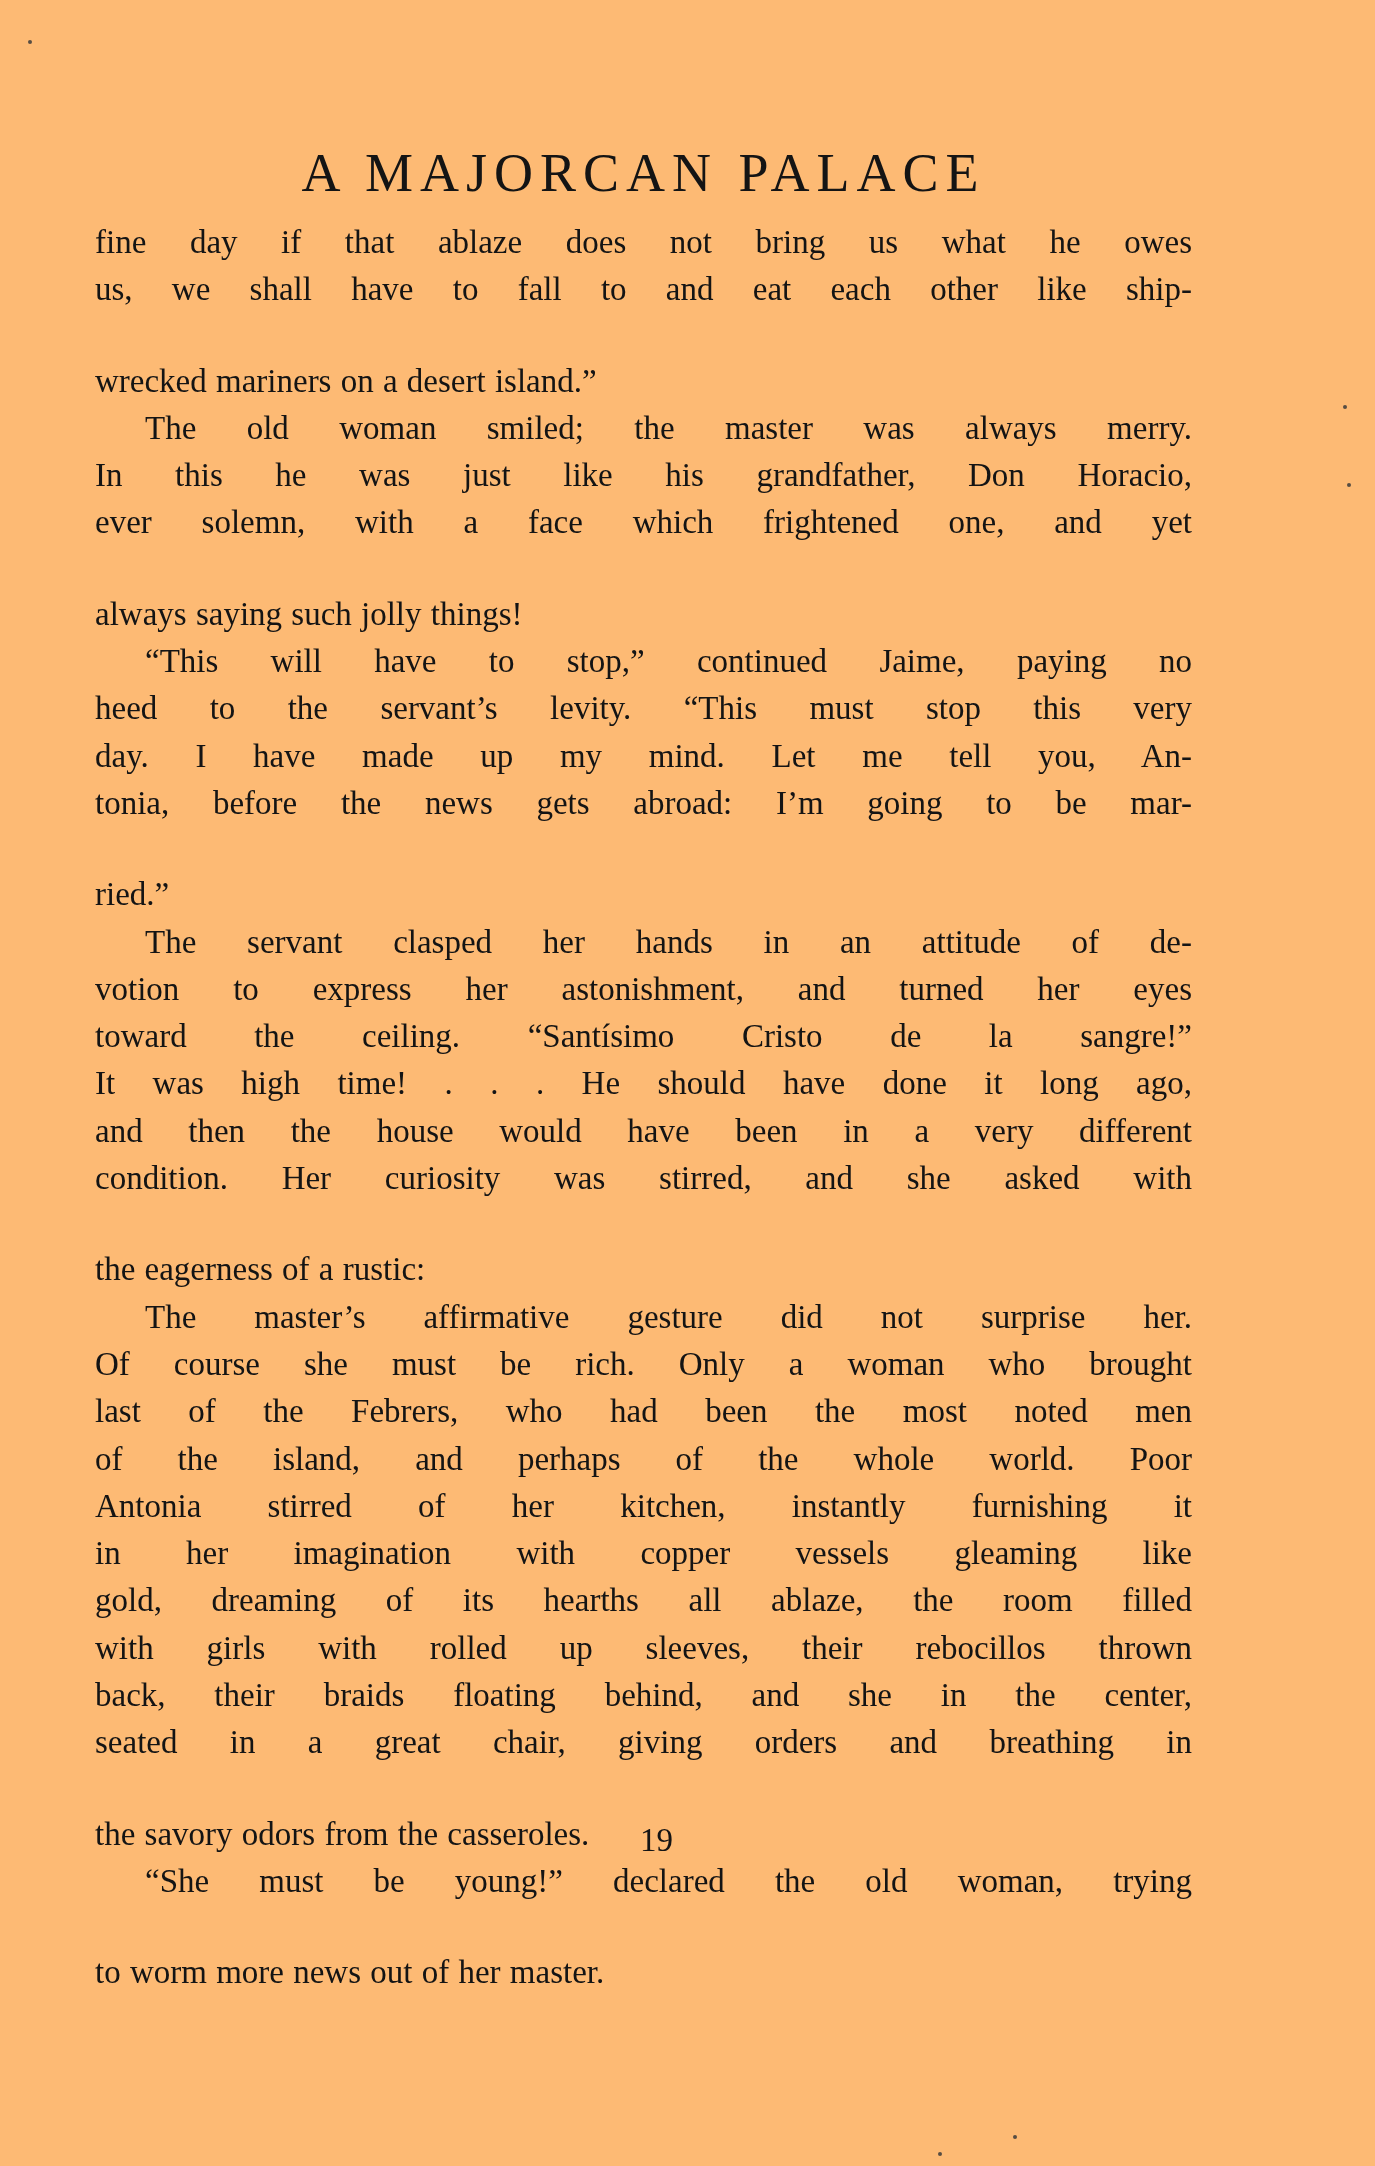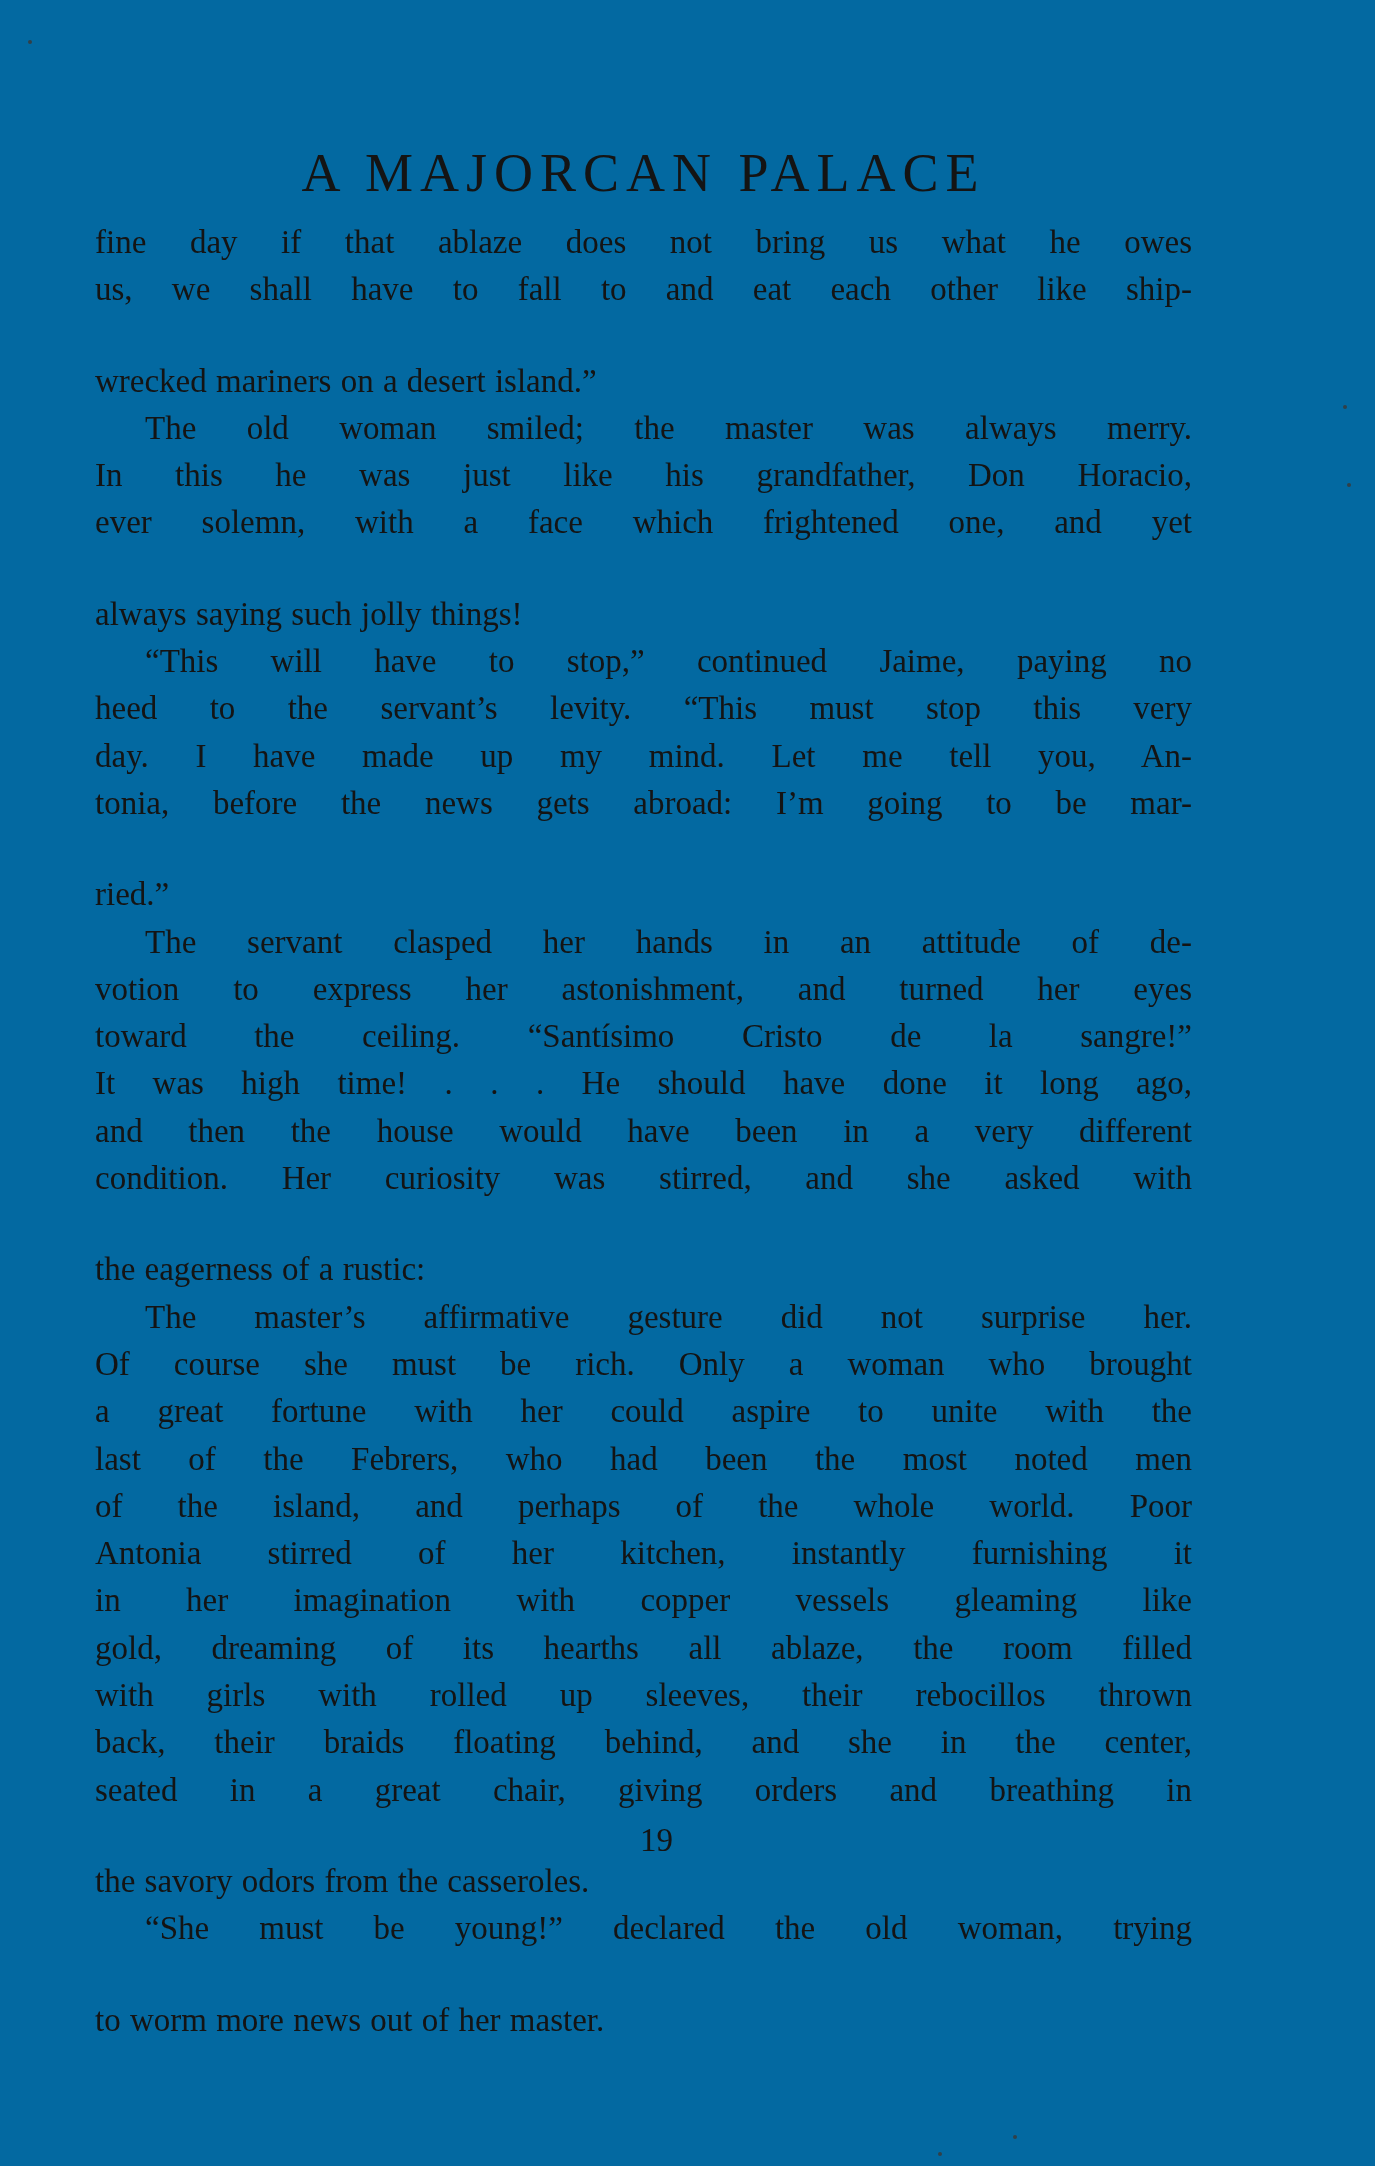--- a/index.html
+++ b/index.html
@@ -5,21 +5,21 @@
   html, body {
     margin: 0;
     padding: 0;
     background: #e8e8e6;
   }
   .page {
     position: relative;
     width: 1375px;
     height: 2166px;
     margin: 0 auto;
-    background: #0369a1;
+    background: #fdba74;
     overflow: hidden;
     color: #141414;
   }
   .page-title {
     position: absolute;
     top: 146px;
     left: 95px;
     width: 1097px;
     text-align: center;
     font-family: "Liberation Serif", "DejaVu Serif", serif;
@@ -93,21 +93,20 @@
       <div class="text-line flush">ried.”</div>
       <div class="text-line justify indent">The servant clasped her hands in an attitude of de-</div>
       <div class="text-line justify">votion to express her astonishment, and turned her eyes</div>
       <div class="text-line justify">toward the ceiling.  “Santísimo Cristo de la sangre!”</div>
       <div class="text-line justify">It was high time! . . . He should have done it long ago,</div>
       <div class="text-line justify">and then the house would have been in a very different</div>
       <div class="text-line justify">condition.  Her curiosity was stirred, and she asked with</div>
       <div class="text-line flush">the eagerness of a rustic:</div>
       <div class="text-line justify indent">The master’s affirmative gesture did not surprise her.</div>
       <div class="text-line justify">Of course she must be rich.  Only a woman who brought</div>
-      <div class="text-line justify">a great fortune with her could aspire to unite with the</div>
       <div class="text-line justify">last of the Febrers, who had been the most noted men</div>
       <div class="text-line justify">of the island, and perhaps of the whole world.  Poor</div>
       <div class="text-line justify">Antonia stirred of her kitchen, instantly furnishing it</div>
       <div class="text-line justify">in her imagination with copper vessels gleaming like</div>
       <div class="text-line justify">gold, dreaming of its hearths all ablaze, the room filled</div>
       <div class="text-line justify">with girls with rolled up sleeves, their rebocillos thrown</div>
       <div class="text-line justify">back, their braids floating behind, and she in the center,</div>
       <div class="text-line justify">seated in a great chair, giving orders and breathing in</div>
       <div class="text-line flush">the savory odors from the casseroles.</div>
       <div class="text-line justify indent">“She must be young!” declared the old woman, trying</div>

